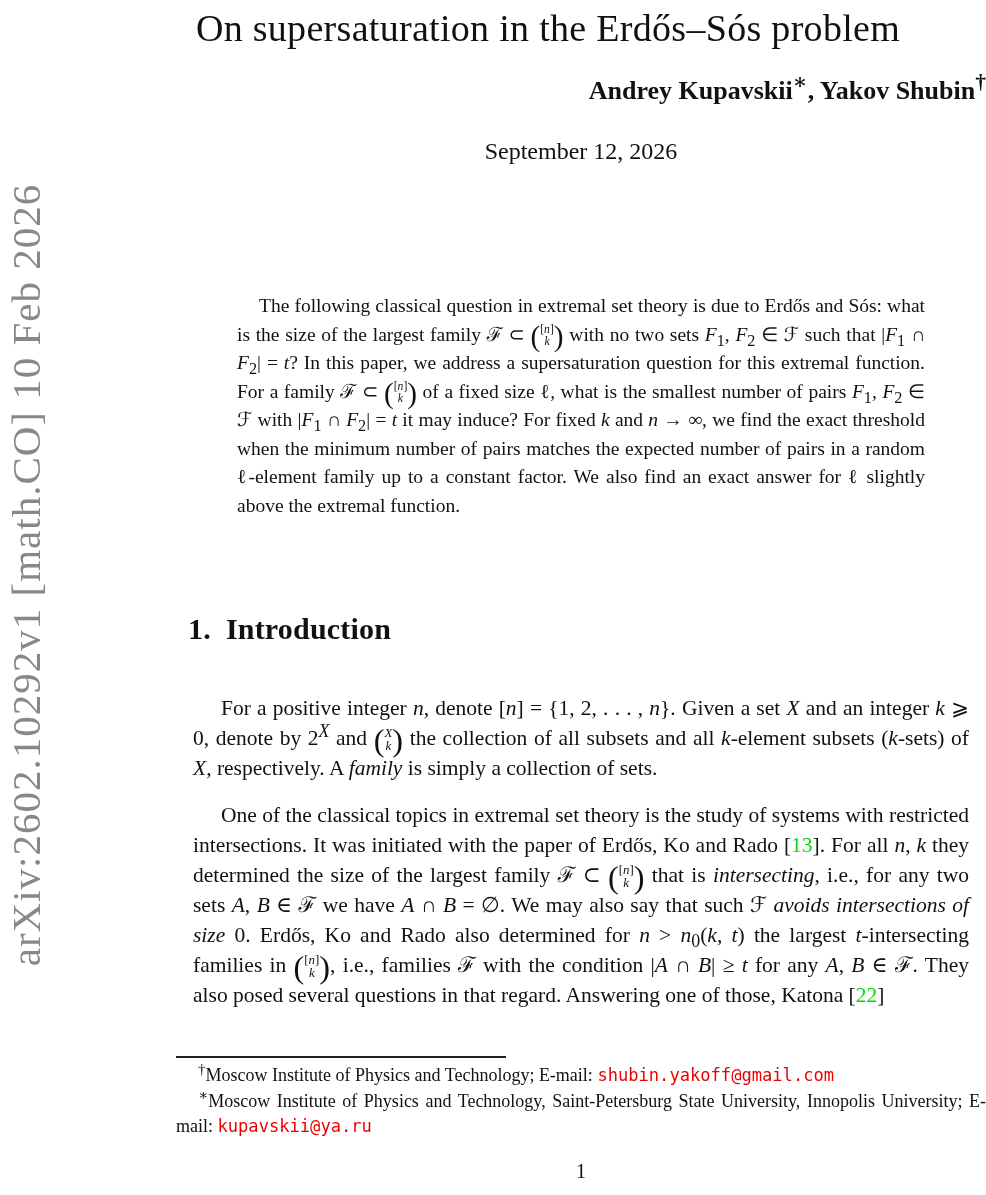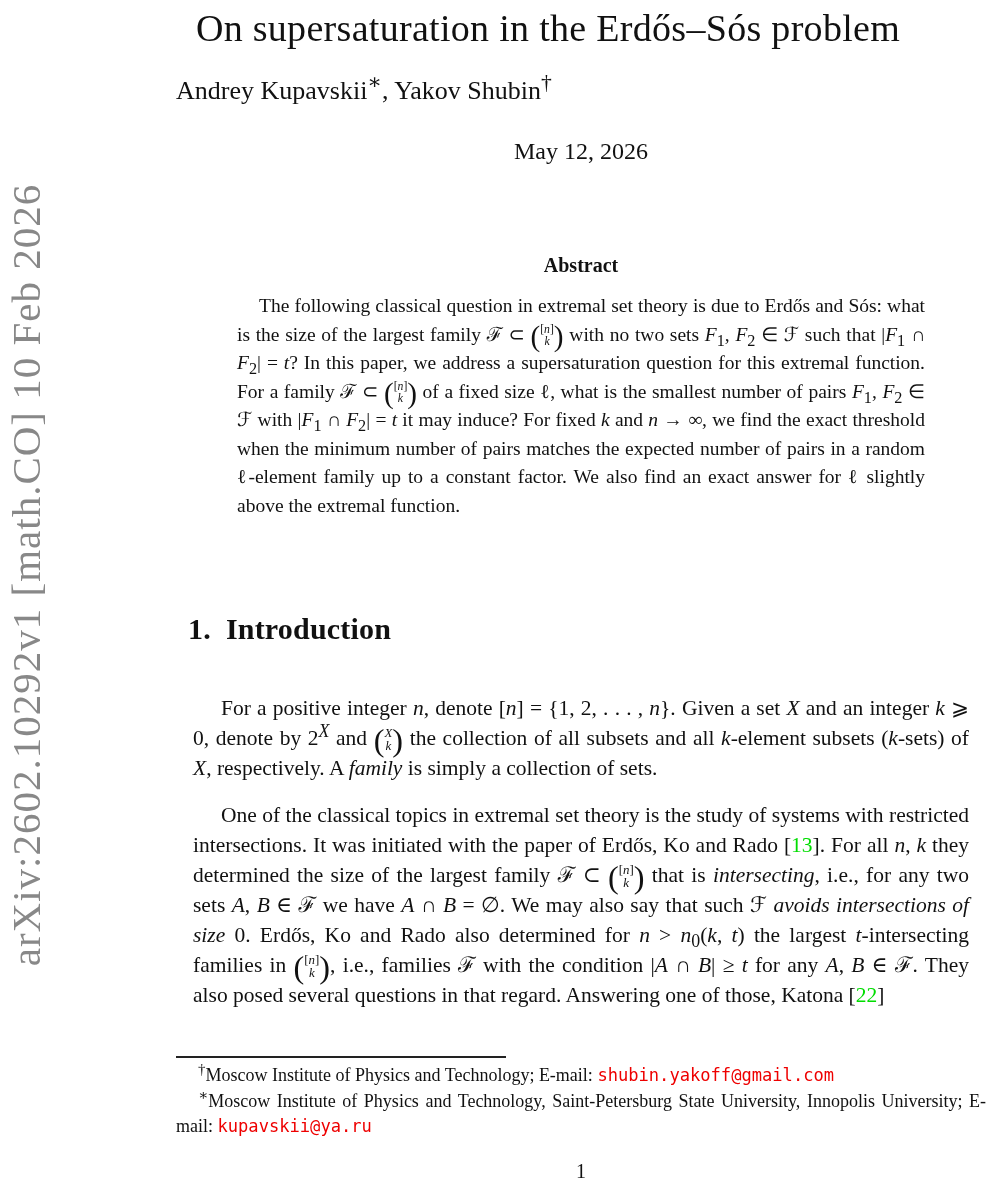--- a/index.html
+++ b/index.html
@@ -27,22 +27,23 @@
     left:110px;top:6px;width:876px;
     margin:0;
     text-align:center;
     font-size:38px;
     font-weight:normal;
     letter-spacing:0.3px;
   }
   .authors{
     position:absolute;
     left:176px;top:76px;width:810px;
-    text-align:left;
+    text-align:right;
     font-size:26px;
+    font-weight:bold;
   }
   .date{
     position:absolute;
     left:176px;top:138px;width:810px;
     text-align:center;
     font-size:24px;
   }
   .abstract-heading{
     position:absolute;
     left:237px;top:254px;width:688px;
@@ -126,23 +127,22 @@
 <body>
 
 <div class="page">
 
   <div class="arxiv-stamp">arXiv:2602.10292v1  [math.CO]  10 Feb 2026</div>
 
   <h1 class="title">On supersaturation in the Erdős–Sós problem</h1>
 
   <div class="authors">Andrey Kupavskii<sup>∗</sup>, Yakov Shubin<sup>†</sup></div>
 
-  <div class="date">May 12, 2026</div>
+  <div class="date">September 12, 2026</div>
 
-  <div class="abstract-heading">Abstract</div>
 
   <div class="abstract-body">The following classical question in extremal set theory is due to Erdős and Sós: what is the size of the largest family ℱ ⊂ <span class="binom">
         <span class="paren">(</span>
         <span class="col">
           <span>[<i>n</i>]</span>
           <span><i>k</i></span>
         </span>
         <span class="paren">)</span>
       </span> with no two sets <i>F</i><sub>1</sub>, <i>F</i><sub>2</sub> ∈ ℱ such that |<i>F</i><sub>1</sub> ∩ <i>F</i><sub>2</sub>| = <i>t</i>?  In this paper, we address a supersaturation question for this extremal function. For a family ℱ ⊂ <span class="binom">
         <span class="paren">(</span>

